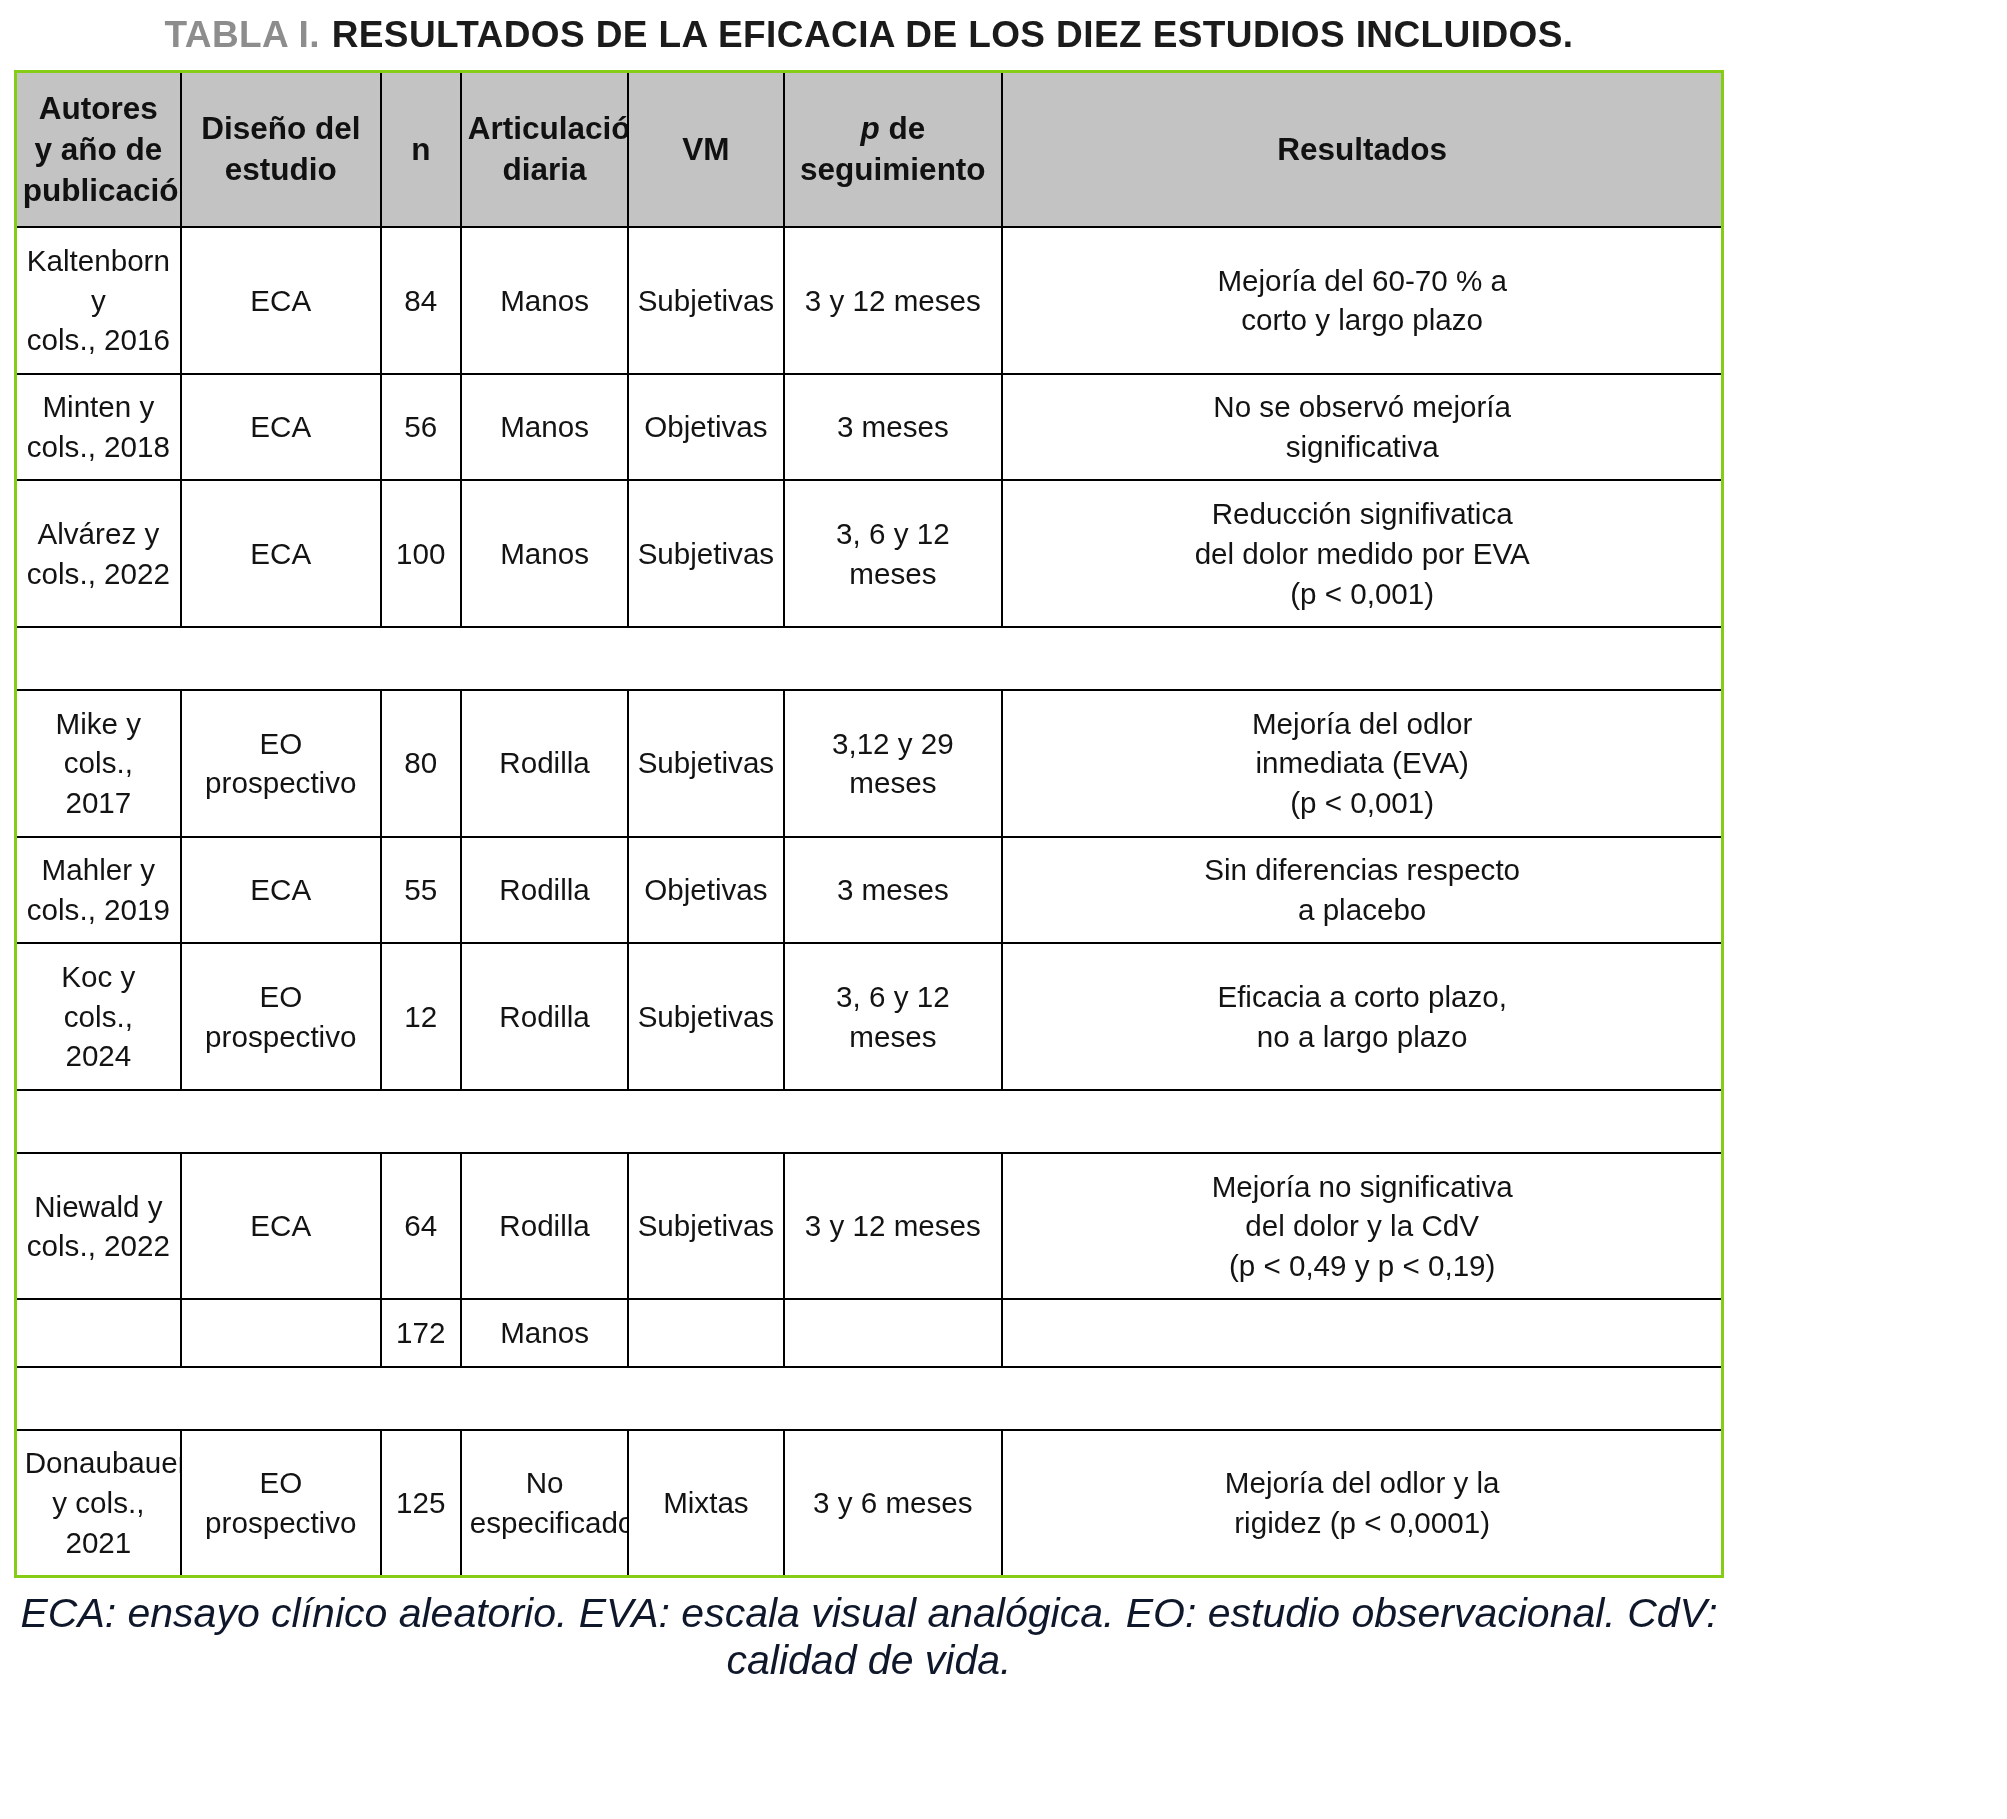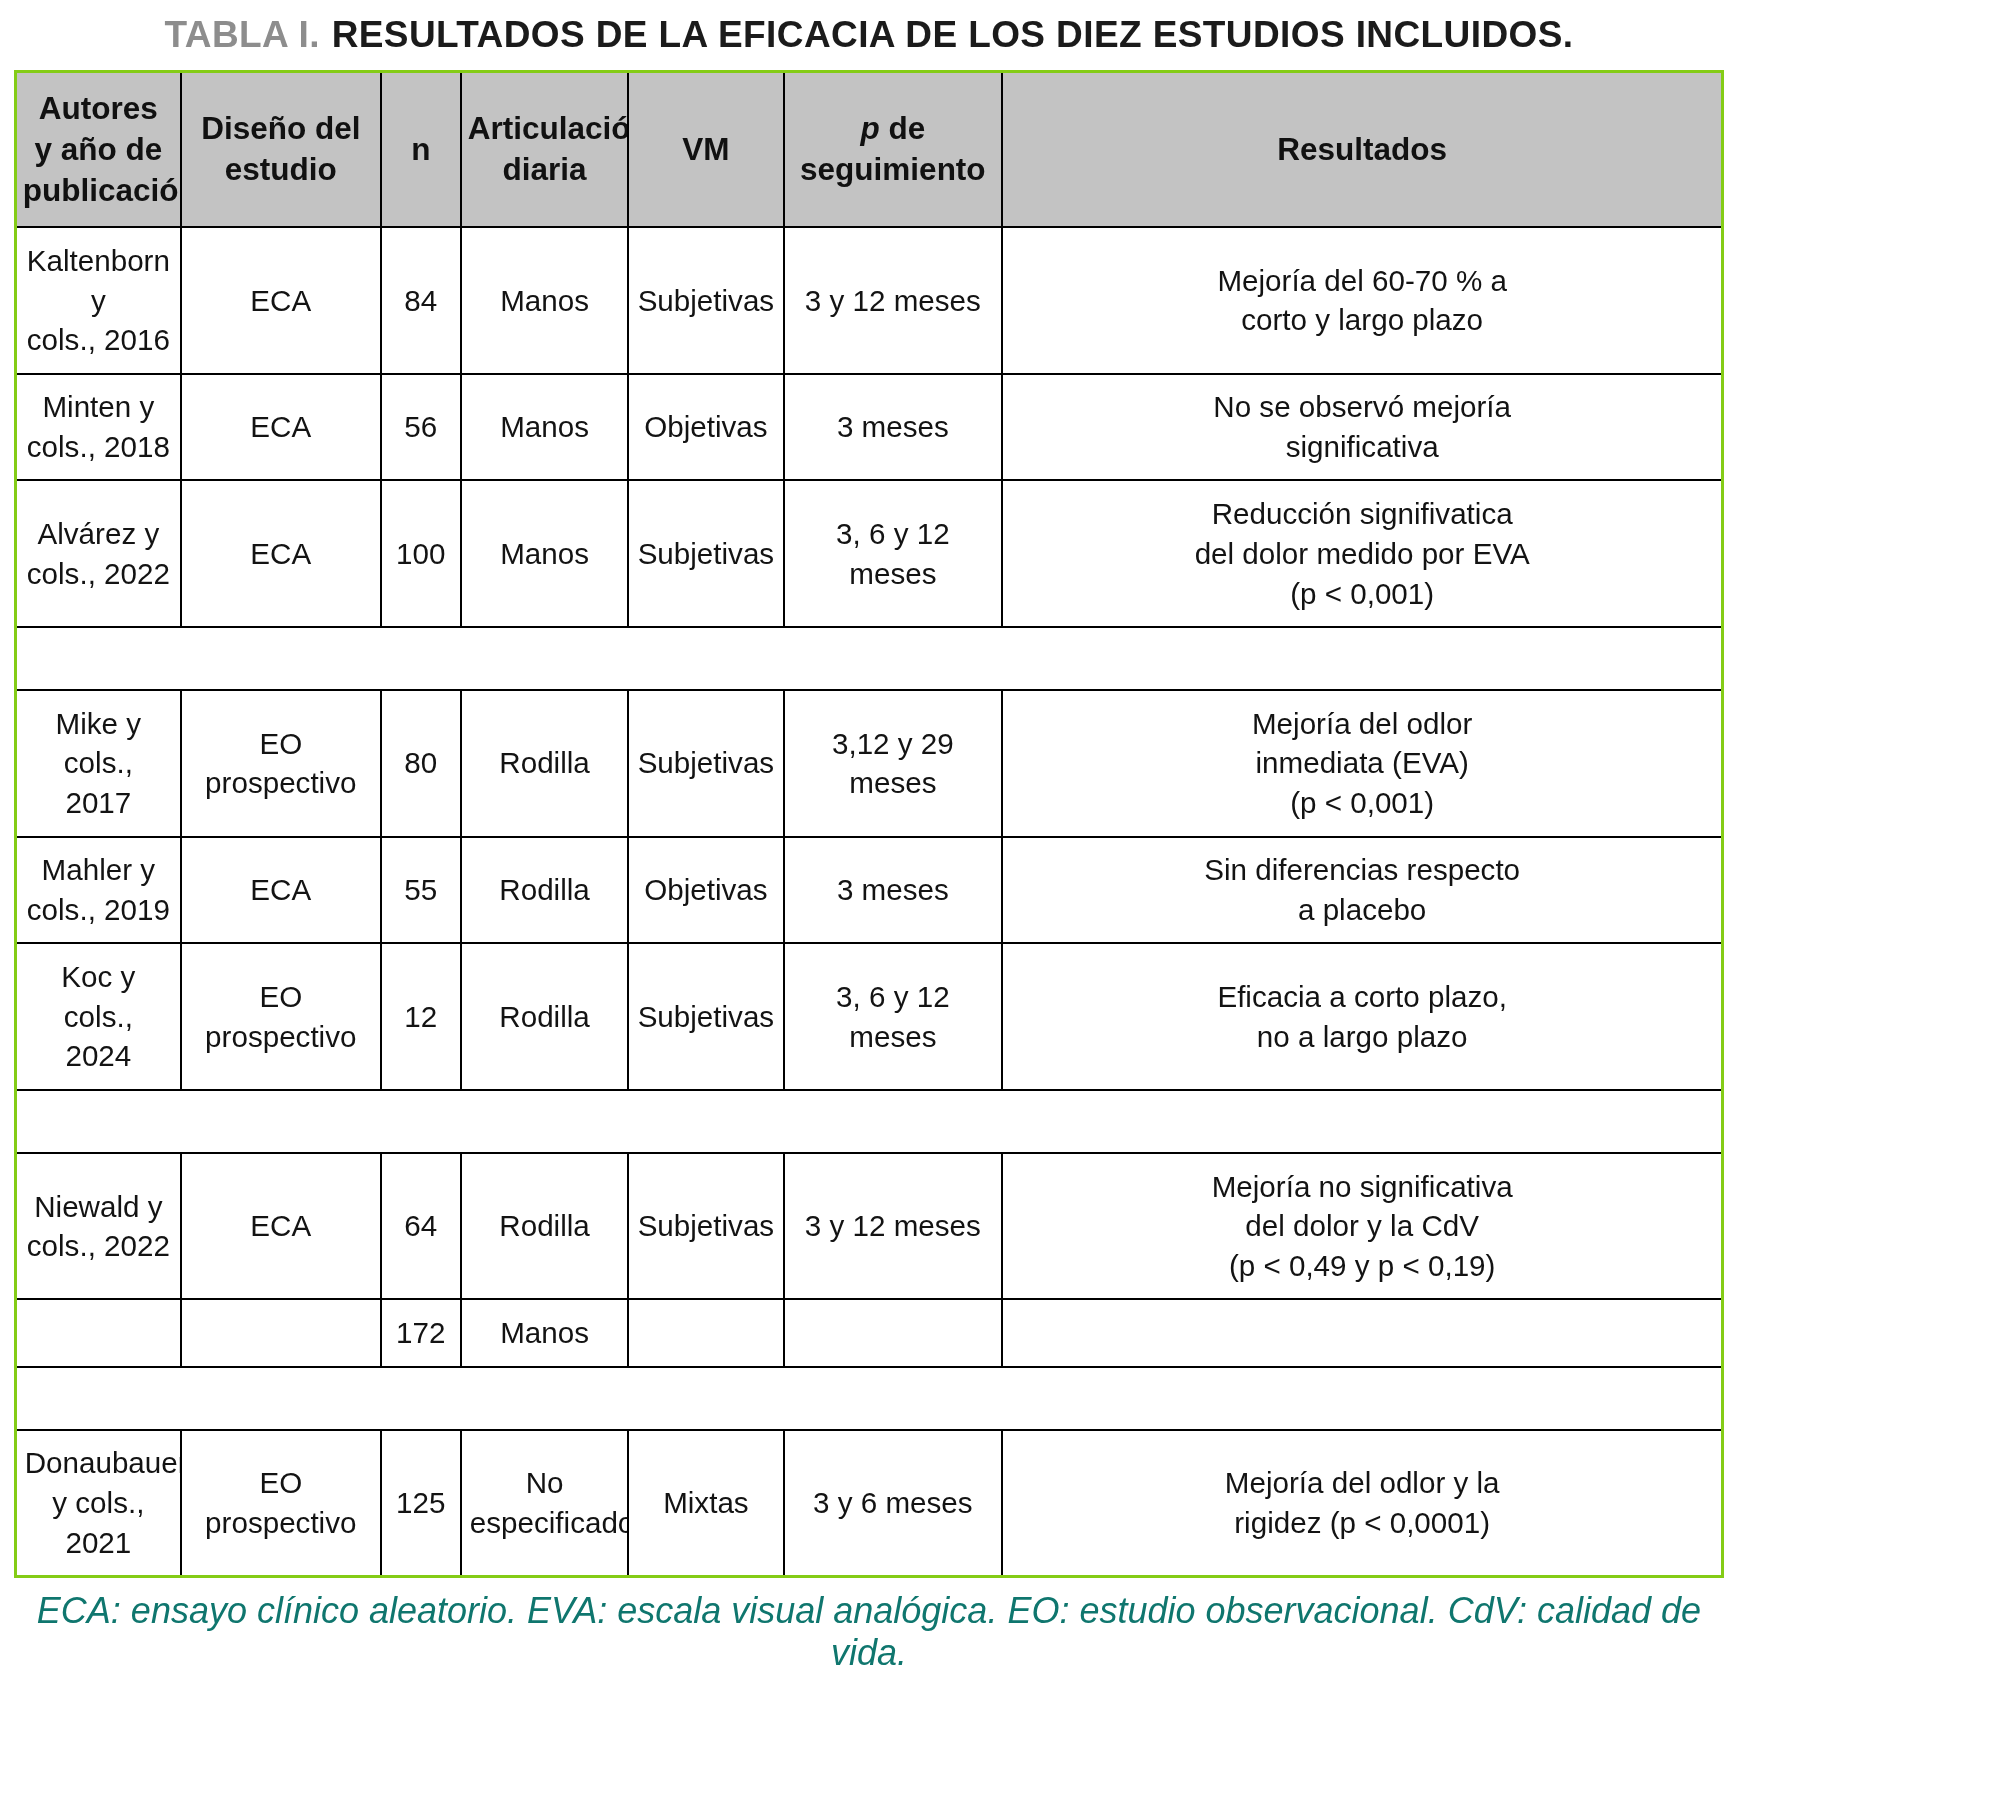--- a/index.html
+++ b/index.html
@@ -58,24 +58,24 @@
   col.c0 { width: 9.7%; }
   col.c1 { width: 11.7%; }
   col.c2 { width: 4.7%; }
   col.c3 { width: 9.8%; }
   col.c4 { width: 9.1%; }
   col.c5 { width: 12.8%; }
   col.c6 { width: 42.2%; }
 
   .footnote {
     font-style: italic;
-    font-size: 36px;
+    font-size: 41px;
     text-align: center;
     margin-top: 11.8px;
-    color: #0f766e;
+    color: #0f172a;
   }
 </style>
 </head>
 <body>
 
 <div class="page">
 
   <div class="table-title">
     <span class="title-label">TABLA I.</span><span class="title-text">RESULTADOS DE LA EFICACIA DE LOS DIEZ ESTUDIOS INCLUIDOS.</span>
   </div>

